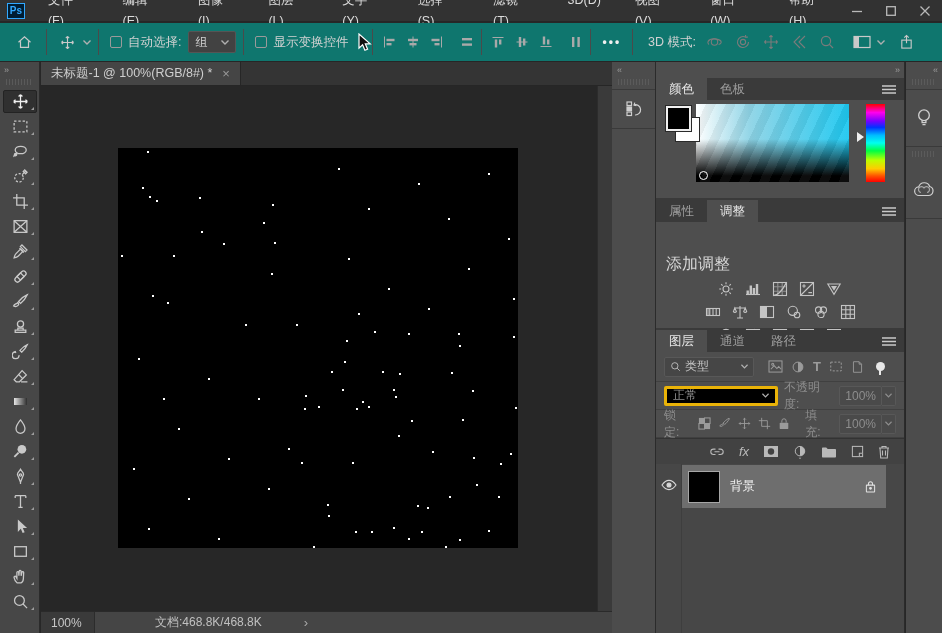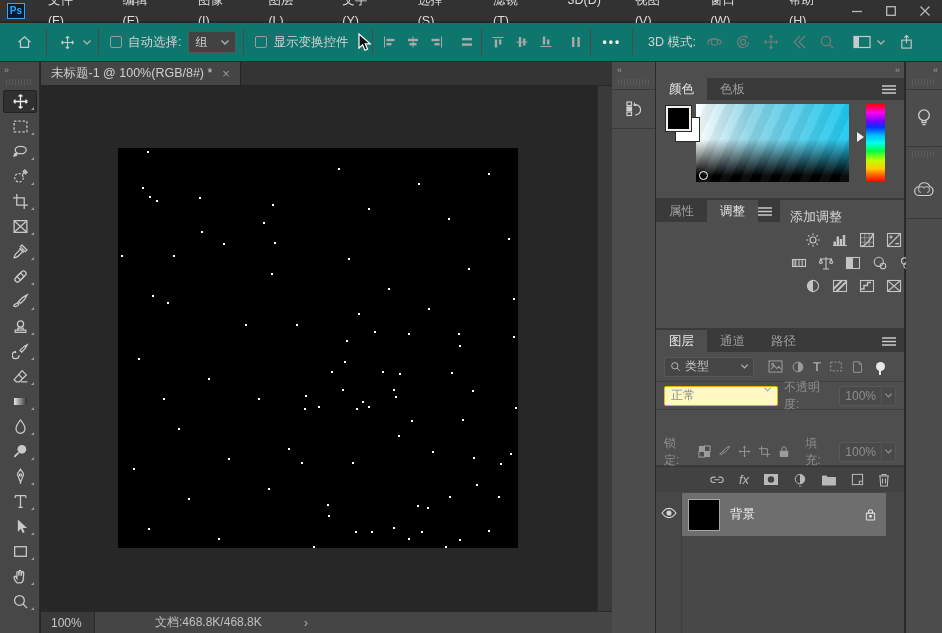--- a/index.html
+++ b/index.html
@@ -87,45 +87,45 @@
       repeating-linear-gradient(115deg, rgba(255,255,255,0.05) 0 9px, rgba(0,0,0,0.05) 9px 18px),
       linear-gradient(to bottom, rgba(0,0,0,0) 45%, #000 92%),
       linear-gradient(to right, #ffffff 0%, #8ed4e6 35%, #1ec8f0 100%);
     background-blend-mode:normal; }
   #fieldcursor { position:absolute; left:3px; bottom:2px; width:9px; height:9px; border:1.5px solid #fff; border-radius:50%; }
   #huebar { position:absolute; left:210px; top:4px; width:19px; height:78px;
     background:linear-gradient(180deg,#ff0000 0%,#ff00ee 11%,#7700ff 22%,#0033ff 30%,#00bbff 40%,#00ffee 50%,#00ff44 60%,#bbff00 72%,#ffcc00 83%,#ff5500 92%,#ff0000 100%); }
   #huearrow { position:absolute; left:201px; top:32px; width:0; height:0; border-top:5px solid transparent; border-bottom:5px solid transparent; border-left:7px solid #f0f0f0; }
 
   
-  #adjpanel { height:130px; flex:none; display:flex; flex-direction:row; border-bottom:2px solid #3a3a3a; }
+  #adjpanel { height:130px; flex:none; display:flex; flex-direction:column; border-bottom:2px solid #3a3a3a; }
   #adjbody { flex:1; padding:8px 10px 0 10px; }
-  #adjheader { color:#d6d6d6; font-size:13px; margin-bottom:6px; }
+  #adjheader { color:#d6d6d6; font-size:16px; margin-bottom:6px;margin-top:24px; }
   .adj-row { display:flex; justify-content:center; gap:9px; margin-bottom:7px; }
   .ai { width:18px; height:16px; display:flex; align-items:center; justify-content:center; color:#c4c4c4; }
   .ai svg { stroke:currentColor; fill:none; stroke-width:1.1; }
   .ai .f { fill:currentColor; stroke:none; }
   .selcolor-box { width:14px; height:12px; border:1px solid #c4c4c4; background:linear-gradient(90deg,#202020,#bdbdbd); }
 
   
   #layerspanel { flex:1; display:flex; flex-direction:column; }
   .lrow { display:flex; align-items:center; padding:0 8px; flex:none; }
   #filterrow { height:30px; border-bottom:1px solid #404040; gap:8px; }
   .filter-dd { display:flex; align-items:center; background:#464646; border:1px solid #585858; border-radius:2px; height:20px; padding:0 5px; width:90px; }
   .filter-dd .dd-val { color:#c6c6c6; margin:0 auto 0 4px; }
   .f-ico { color:#9b9b9b; }
   .f-ico svg { stroke:currentColor; fill:none; stroke-width:1.1; }
   .f-ico .f { fill:currentColor; stroke:none; }
   .pin-toggle { width:9px; height:9px; background:#e8e8e8; border-radius:50%; position:relative; margin-left:4px; }
   .pin-toggle::after { content:""; position:absolute; left:3.5px; top:8px; width:2px; height:5px; background:#e8e8e8; }
   #blendrow { height:28px; gap:6px; border-bottom:1px solid #404040; }
-  .blend-dd { display:flex; align-items:flex-start; background:#fef9c3; border:1px solid #eab308; border-radius:2px; height:20px; padding:0 6px; width:118px; }
+  .blend-dd { display:flex; align-items:center; background:#000000; border:3px solid #eab308; border-radius:2px; height:20px; padding:0 6px; width:118px; }
   .valbox { display:flex; align-items:center; background:#4a4a4a; border:1px solid #585858; border-radius:2px; height:20px; padding:0 5px; }
   .valchev { display:flex; align-items:center; justify-content:center; background:#4a4a4a; border:1px solid #585858; border-left:none; border-radius:0 2px 2px 0; height:20px; width:14px; color:#8d8d8d; }
-  #lockrow { height:28px; gap:7px; border-bottom:1px solid #404040;margin-top:28px; }
+  #lockrow { height:28px; gap:7px; border-bottom:1px solid #404040; }
   #layerlist { flex:1; background:#474747; position:relative; }
   #eyecol { position:absolute; left:0; top:0; bottom:0; width:26px; border-right:1px solid #3e3e3e; }
   .layer-row { position:absolute; left:26px; right:18px; top:1px; height:43px; background:#6e6e6e; display:flex; align-items:center; }
   .eye { position:absolute; left:5px; top:15px; color:#d8d8d8; }
   .eye svg { stroke:currentColor; fill:none; stroke-width:1.1; }
   .layer-thumb { width:32px; height:32px; background:#000; border:1px solid #a6a6a6; margin-left:6px; }
   .layer-name { margin-left:10px; color:#f0f0f0; font-size:12.5px; }
   .layer-lock { margin-left:auto; margin-right:10px; color:#e2e2e2; }
   .layer-lock svg { stroke:currentColor; fill:none; stroke-width:1.1; }
   #layersbottom { height:26px; background:#424242; border-top:1px solid #333; display:flex; align-items:center; justify-content:flex-end; gap:14px; padding-right:14px; flex:none; }

